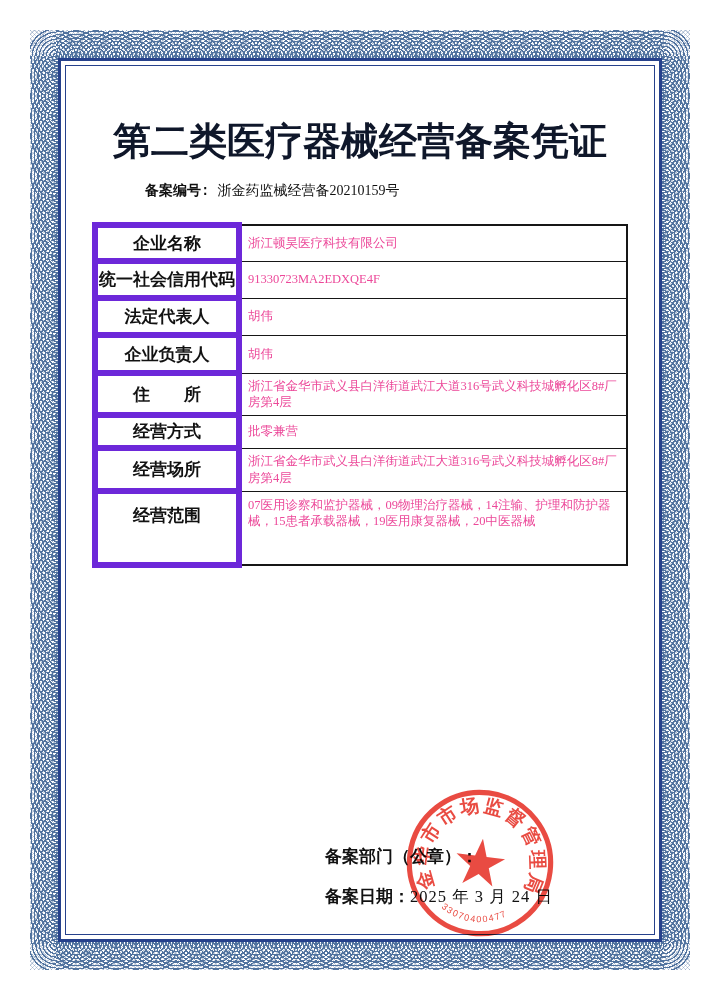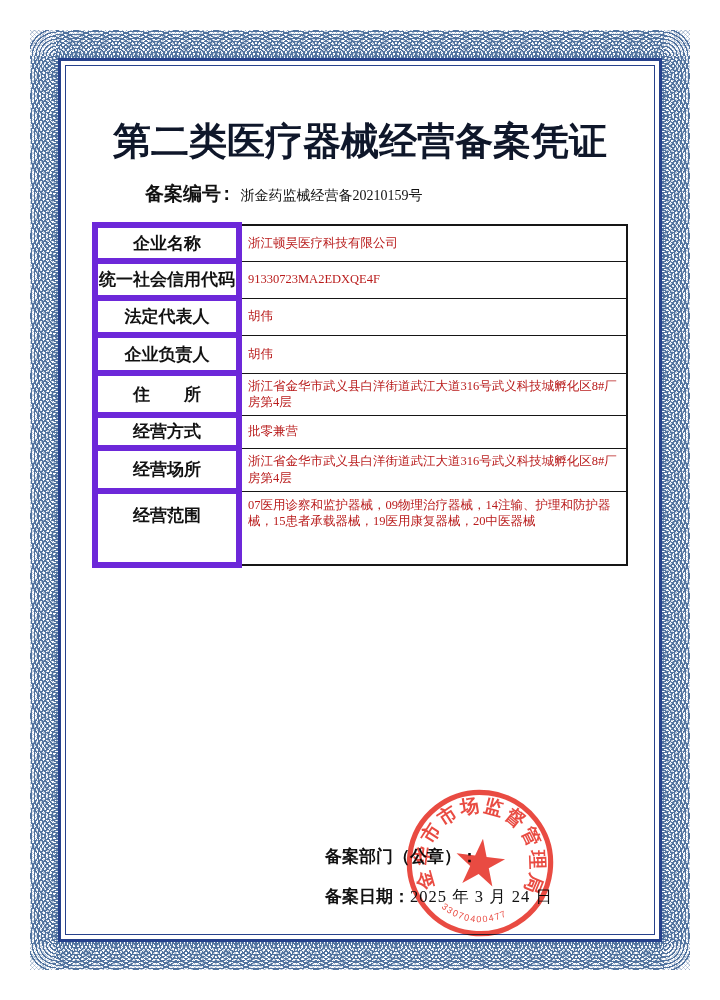--- a/index.html
+++ b/index.html
@@ -56,28 +56,28 @@
   .gb-br{bottom:30px;right:30px;--cx:0%;--cyy:0%;}
 
   .frame-a{position:absolute;inset:58px;border:3px solid var(--navy);pointer-events:none;}
   .frame-b{position:absolute;inset:65px;border:1px solid var(--navy);pointer-events:none;}
 
   
   .title{position:absolute;top:116px;left:0;right:0;text-align:center;
     font-size:38px;font-weight:bold;letter-spacing:0px;color:#0f172a;
     font-family:"Liberation Serif", serif;margin:0;}
   .filing-no{position:absolute;top:181px;left:145px;font-size:16px;color:#111;}
-  .filing-no .lblb{font-weight:bold;font-family:Liberation Mono, monospace;font-size:19px;}
+  .filing-no .lblb{font-weight:bold;font-family:Liberation Mono, monospace;font-size:14px;}
   .filing-no .valr{font-size:14px;margin-left:4px;}
 
   table.cert{position:absolute;top:222px;left:92px;width:536px;border-collapse:collapse;
     table-layout:fixed;border:2px solid #161616;}
   table.cert th{width:138px;border:6px solid #6d28d9;font-family:"Liberation Sans", sans-serif;
     font-weight:bold;font-size:17px;color:#111;text-align:center;padding:0;}
-  table.cert td{border:1px solid #161616;font-size:12.5px;color:#b91c1c;line-height:1.3;
+  table.cert td{border:1px solid #161616;font-size:12.5px;color:#ec4899;line-height:1.3;
     padding:2px 6px;vertical-align:middle;font-family:"Liberation Serif", serif;}
   table.cert tr:nth-child(1){height:36px;} table.cert tr:nth-child(2){height:37px;margin-top:40px;}
   table.cert tr:nth-child(3){height:37px;} table.cert tr:nth-child(4){height:38px;padding-left:20px;}
   table.cert tr:nth-child(5){height:42px;} table.cert tr:nth-child(6){height:33px;}
   table.cert tr:nth-child(7){height:43px;} table.cert tr:nth-child(8){height:74px;}
   table.cert tr:nth-child(9){height:188px;margin-top:46px;}
   table.cert tr:nth-child(8) th, table.cert tr:nth-child(9) th{vertical-align:top;padding-top:10px;}
   table.cert tr:nth-child(8) td, table.cert tr:nth-child(9) td{vertical-align:top;padding-top:5px;}
 
   .foot-line{position:absolute;left:325px;font-family:"Liberation Sans", sans-serif;

